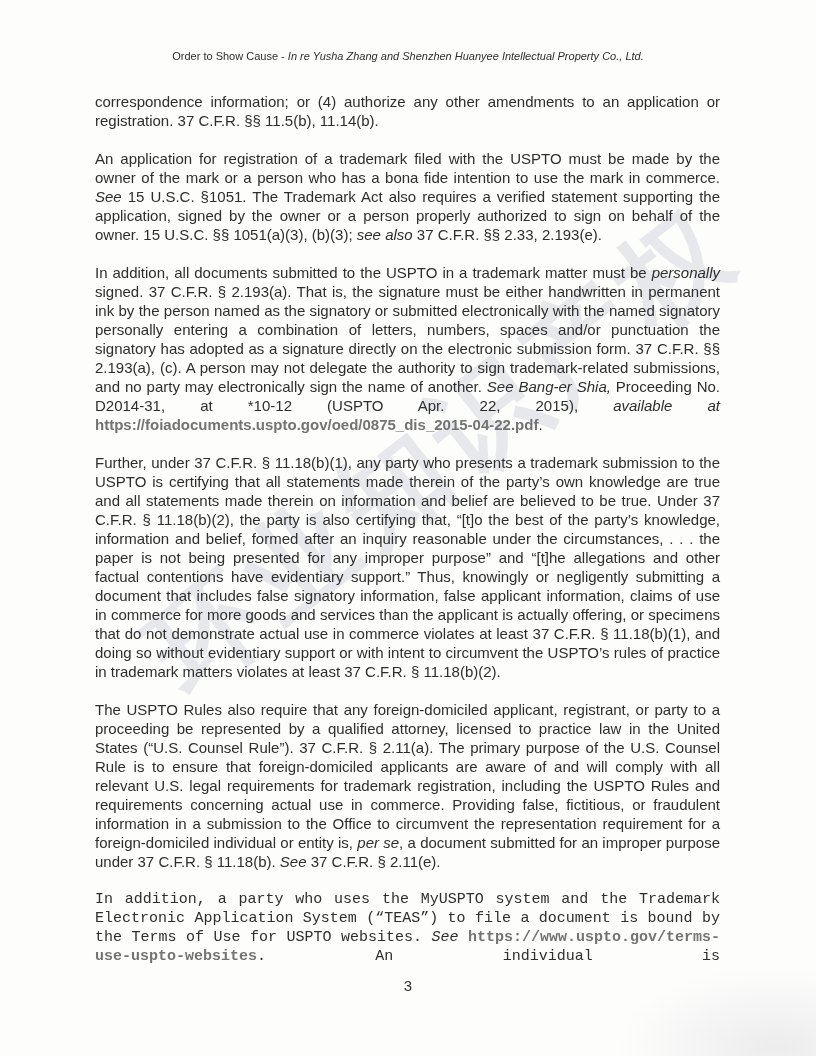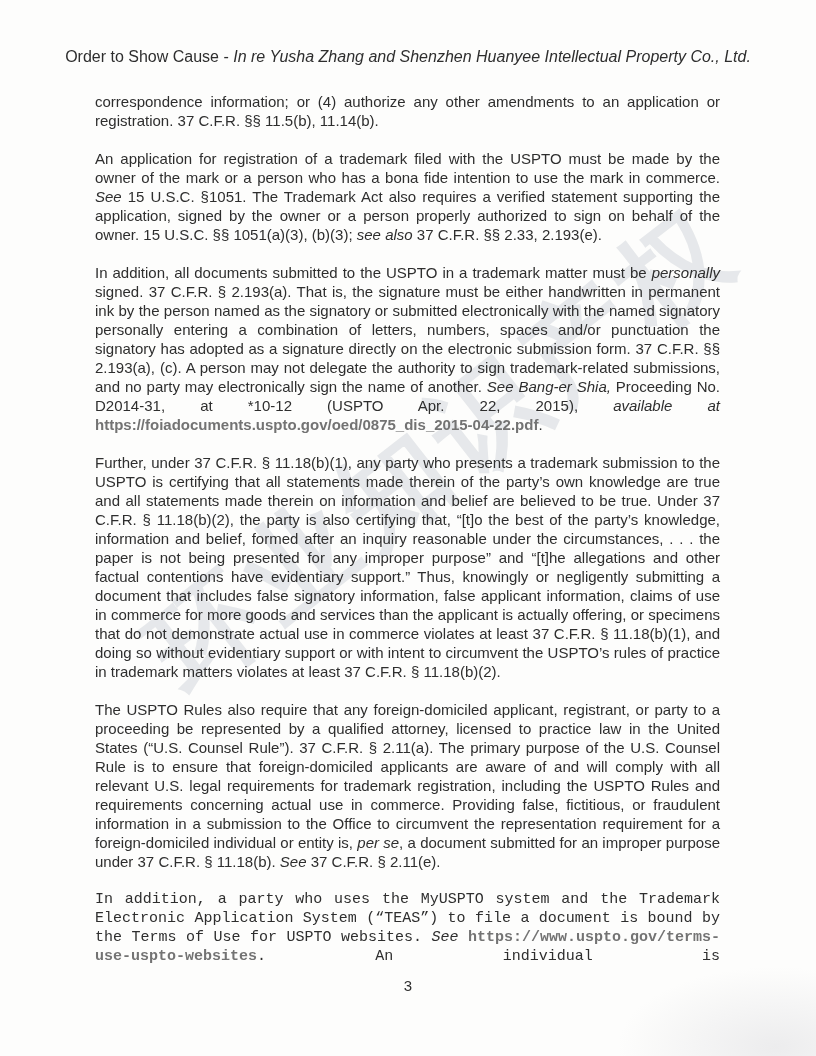--- a/index.html
+++ b/index.html
@@ -29,21 +29,21 @@
     white-space: nowrap;
     color: rgba(168, 172, 184, 0.26);
     user-select: none;
   }
   .header {
     position: absolute;
     top: 48px;
     left: 0;
     width: 100%;
     text-align: center;
-    font-size: 16px;
+    font-size: 11px;
     line-height: 17px;
     z-index: 1;
   }
   .header .case-name { font-style: italic; }
   .doc-body {
     position: absolute;
     top: 92px;
     left: 95px;
     width: 625px;
     z-index: 1;

